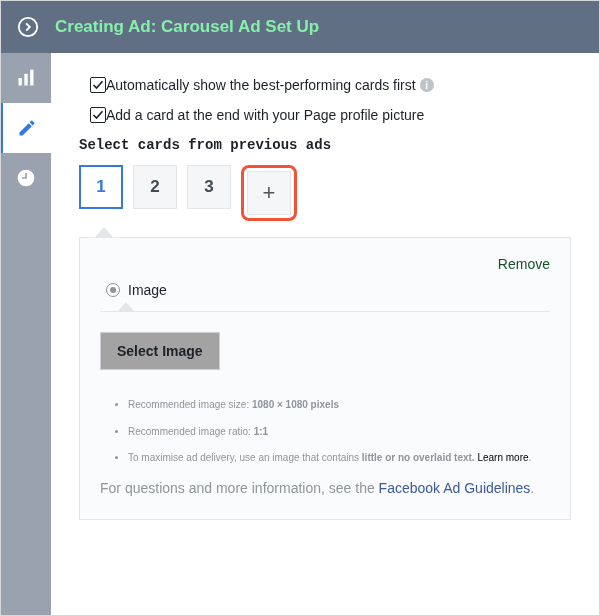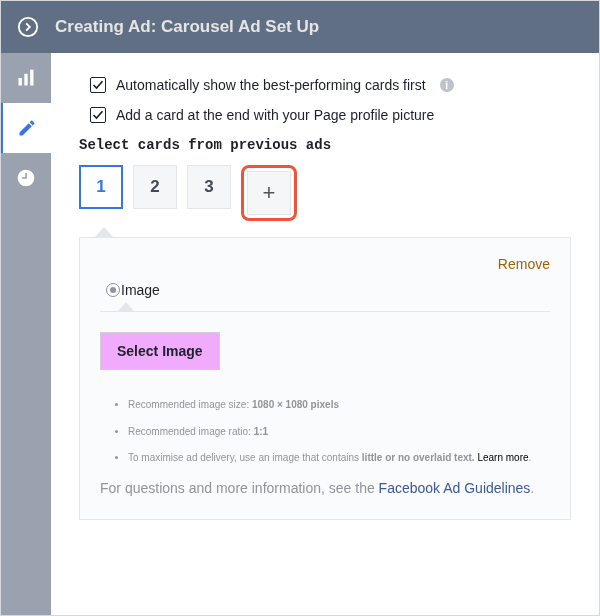--- a/index.html
+++ b/index.html
@@ -2,56 +2,56 @@
 <html><head>
 <meta charset="utf-8">
 <style>
   * { box-sizing: border-box; margin: 0; padding: 0; }
   html, body { width: 600px; height: 616px; font-family: Helvetica, Arial, sans-serif; font-size: 14px; color: #1d2129; background: #fff; overflow: hidden; }
   .root { width: 600px; height: 616px; border: 1px solid #d5d7da; position: relative; }
 
   
   .titlebar { height: 52px; background: #616f84; display: flex; align-items: center; padding: 0 16px; gap: 16px; }
   .titlebar .chev { width: 22px; height: 22px; color: #fff; display: flex; align-items: center; justify-content: center; }
-  .titlebar .title { color: #e5e5e5; font-weight: 700; font-size: 17px; }
+  .titlebar .title { color: #86efac; font-weight: 700; font-size: 17px; }
 
   
   .sidebar { position: absolute; left: 0; top: 52px; bottom: 0; width: 50px; background: #9aa2af; display: flex; flex-direction: column; }
   .sidebar .item { height: 50px; display: flex; align-items: center; justify-content: center; color: #fff; }
   .sidebar .item.active { background: #fff; color: #616f84; border-left: 2px solid #3578e5; }
   .sidebar svg { width: 20px; height: 20px; }
 
   
   .content { position: absolute; left: 50px; right: 0; top: 52px; bottom: 0; padding: 24px 28px 0 28px; overflow: hidden; }
 
-  .chk-row { display: flex; align-items: center; gap: 10px; margin-bottom: 14px; font-size: 14px; padding-left: 11px; }
+  .chk-row { display: flex; align-items: center; gap: 0; margin-bottom: 14px; font-size: 14px; padding-left: 11px; }
   .chkbox { width: 16px; height: 16px; border: 1px solid #1d2129; border-radius: 2px; display: flex; align-items: center; justify-content: center; }
   .chkbox svg { width: 12px; height: 12px; }
   .info-badge { width: 14px; height: 14px; border-radius: 50%; background: #bec3c9; color: #fff; font-size: 10px; font-weight: 700; display: inline-flex; align-items: center; justify-content: center; margin-left: 4px; }
 
   .section-label { font-weight: 700; font-size: 14px; margin-top: 14px; margin-bottom: 12px; font-family: Liberation Mono, monospace; }
 
   .card-tabs { display: flex; gap: 10px; }
   .card-tab { width: 44px; height: 44px; border: 1px solid #e5e6e9; background: #f5f6f7; display: flex; align-items: center; justify-content: center; font-size: 17px; font-weight: 600; color: #424a57; cursor: pointer; }
   .card-tab.active { background: #fff; border: 2px solid #3578e5; color: #3578e5; position: relative; }
   .card-tab.plus { font-size: 22px; color: #555; font-weight: 400; }
   .emph { border: 3px solid #f15238; border-radius: 8px; padding: 3px; display: inline-flex; }
   .pointer { width: 0; height: 0; border-left: 9px solid transparent; border-right: 9px solid transparent; border-bottom: 10px solid #e5e6e9; margin-left: 16px; margin-top: 6px; }
 
   .card-panel { border: 1px solid #e5e6e9; background: #fafbfc; padding: 18px 20px 20px 20px; margin-top: 0; }
   .remove-row { display: flex; justify-content: flex-end; margin-bottom: 10px; }
-  .remove-link { color: #a16207; font-size: 14px; cursor: pointer; }
+  .remove-link { color: #14532d; font-size: 14px; cursor: pointer; }
 
   .radios { display: flex; gap: 28px; align-items: center; margin-bottom: 4px; margin-left: 6px; }
-  .radio { display: flex; align-items: center; gap: 1px; font-size: 14px; cursor: pointer; }
+  .radio { display: flex; align-items: center; gap: 8px; font-size: 14px; cursor: pointer; }
   .radio .dot { width: 14px; height: 14px; border-radius: 50%; border: 1px solid #8f949b; display: inline-flex; align-items: center; justify-content: center; }
   .radio.sel .dot::after { content: ""; width: 6px; height: 6px; border-radius: 50%; background: #8f949b; }
   .radio-pointer { width: 0; height: 0; border-left: 8px solid transparent; border-right: 8px solid transparent; border-bottom: 9px solid #e5e6e9; margin-left: 18px; margin-top: 4px; }
 
-  .select-btn { border: 1px solid #ced0d4; background: #f0abfc; padding: 10px 16px; font-size: 14px; font-weight: 600; color: #1d2129; cursor: pointer; display: inline-block; margin-top: 4px; }
+  .select-btn { border: 1px solid #ced0d4; background: #a3a3a3; padding: 10px 16px; font-size: 14px; font-weight: 600; color: #1d2129; cursor: pointer; display: inline-block; margin-top: 4px; }
 
   .spec-block { margin-top: 28px; color: #90949c; }
   .spec-title { font-size: 12px; letter-spacing: 0.4px; font-weight: 700; text-transform: uppercase; margin-bottom: 10px; }
   .spec-block ul { list-style: disc; padding-left: 28px; }
   .spec-block li { margin-bottom: 12px; font-size: 10px; line-height: 1.45; color: #90949c; }
   .spec-block li b { font-weight: 700; }
   .spec-block a { color: #000000; text-decoration: none; }
 
   .footer-q { margin-top: 8px; font-size: 14px; color: #90949c; line-height: 1.5; }
   .footer-q a { color: #3b5998; text-decoration: none; }

